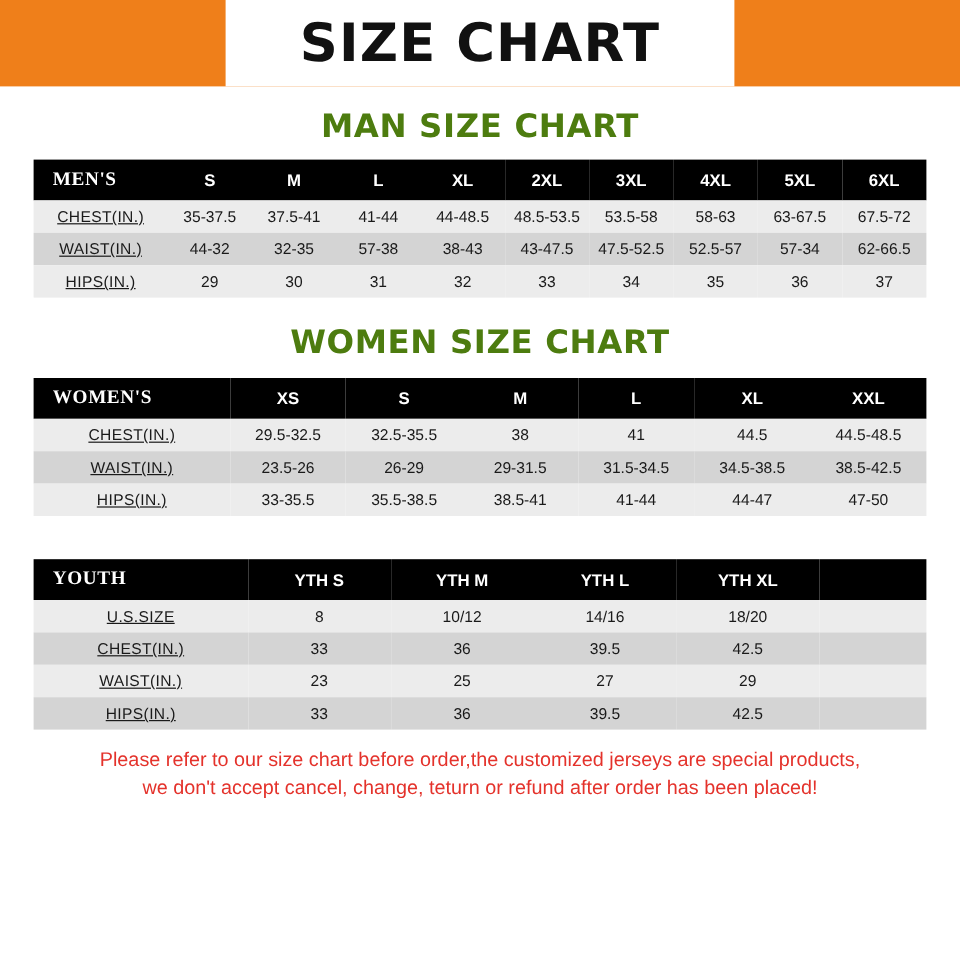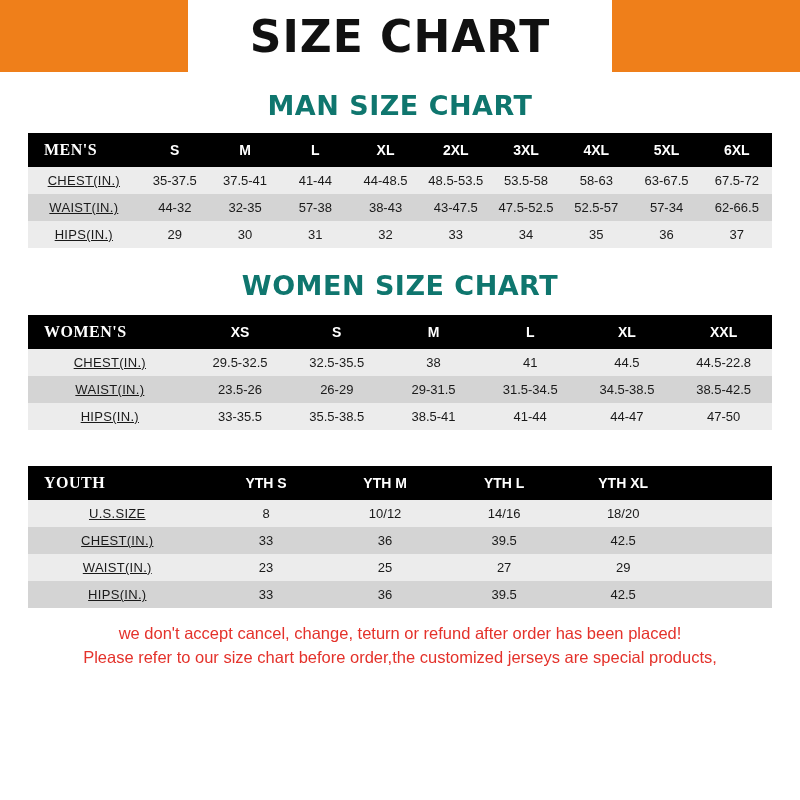--- a/index.html
+++ b/index.html
@@ -45,21 +45,21 @@
     font-size: 44px;
     letter-spacing: 1px;
     color: #111111;
   }
   
   .section-title {
     text-align: center;
     font-family: "DejaVu Sans", sans-serif;
     font-weight: bold;
     font-size: 27px;
-    color: #0f766e;
+    color: #4d7c0f;
     letter-spacing: 0.5px;
   }
   .section {
     padding: 0 28px;
   }
   
   table.size-table {
     width: 100%;
     border-collapse: collapse;
     table-layout: fixed;
@@ -212,21 +212,21 @@
         </tr>
       </thead>
       <tbody>
         <tr class="row-odd">
           <td class="label">CHEST(IN.)</td>
           <td>29.5-32.5</td>
           <td>32.5-35.5</td>
           <td>38</td>
           <td>41</td>
           <td>44.5</td>
-          <td>44.5-22.8</td>
+          <td>44.5-48.5</td>
         </tr>
         <tr class="row-even">
           <td class="label">WAIST(IN.)</td>
           <td>23.5-26</td>
           <td>26-29</td>
           <td>29-31.5</td>
           <td>31.5-34.5</td>
           <td>34.5-38.5</td>
           <td>38.5-42.5</td>
         </tr>
@@ -294,17 +294,17 @@
           <td>36</td>
           <td>39.5</td>
           <td>42.5</td>
           <td></td>
         </tr>
       </tbody>
     </table>
   </div>
 
   <div class="footer-note">
+    <div>Please refer to our size chart before order,the customized jerseys are special products,</div>
     <div>we don't accept cancel, change, teturn or refund after order has been placed!</div>
-    <div>Please refer to our size chart before order,the customized jerseys are special products,</div>
   </div>
 
 </div>
 
 </body></html>

